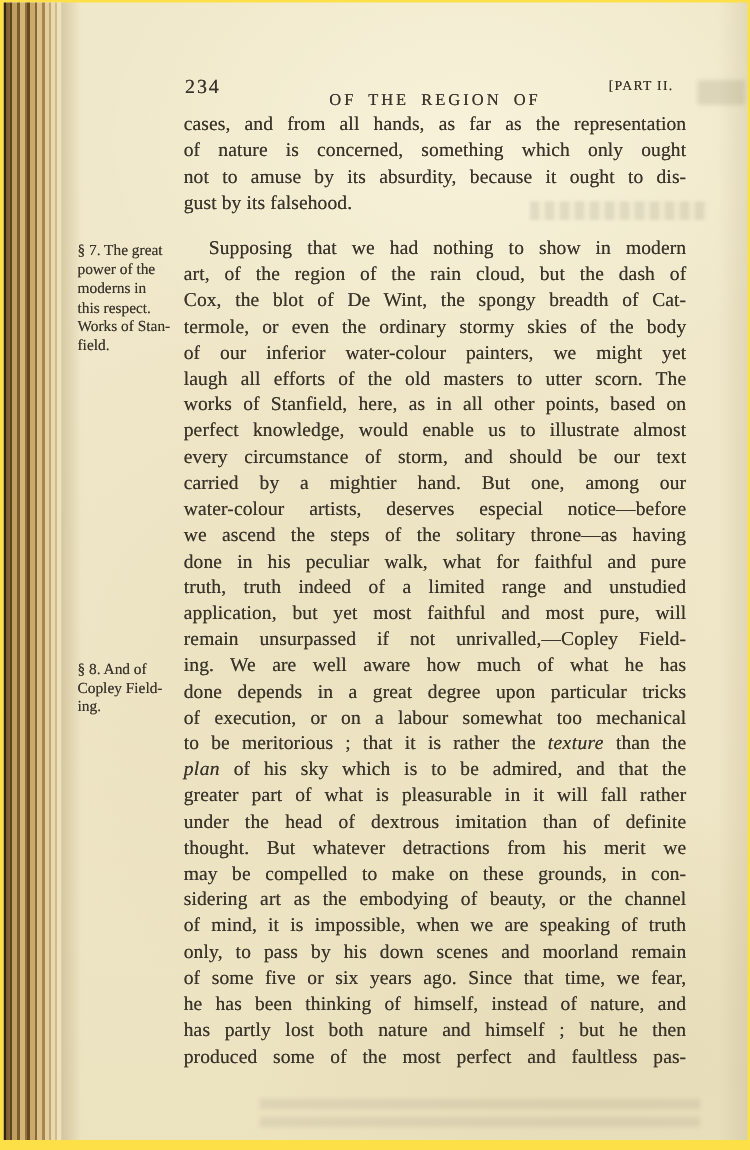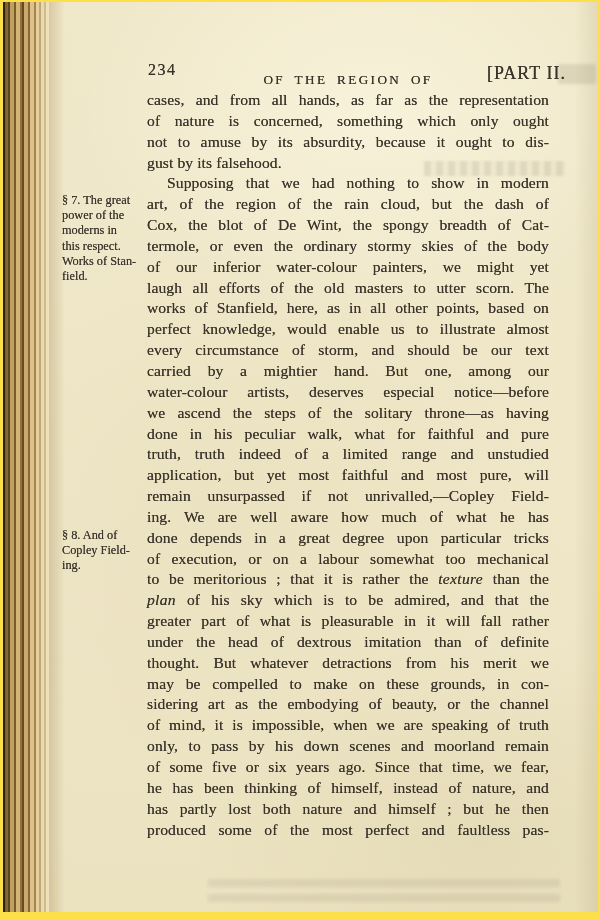--- a/index.html
+++ b/index.html
@@ -62,21 +62,21 @@
     text-shadow: 0 0 0.5px rgba(58,51,42,0.85);
   }
   .running {
     left: 147px; top: 72px; width: 402px;
     text-align: center;
     font-size: 13.2px; letter-spacing: 2.4px; word-spacing: 4px;
     text-shadow: 0 0 0.5px rgba(58,51,42,0.85);
   }
   .part {
     left: 487px; top: 63px;
-    font-size: 18px; letter-spacing: 1px;
+    font-size: 11px; letter-spacing: 1px;
     text-shadow: 0 0 0.5px rgba(58,51,42,0.85);
   }
   .note {
     left: 62px; width: 86px;
     font-size: 12.3px; line-height: 15.2px;
     color: #3c352c;
     text-shadow: 0 0 0.4px rgba(60,53,44,0.8);
     margin-top: 17px;
   }
   .note .note-line { white-space: nowrap; }
@@ -89,21 +89,21 @@
     text-shadow: 0 0 0.5px rgba(58,51,42,0.8);
   }
   .body-text .line {
     height: 20.85px;
     text-align: justify;
     -moz-text-align-last: justify;
     text-align-last: justify;
     white-space: nowrap;
   }
   .body-text .line.end { text-align-last: left; -moz-text-align-last: left; }
-  .body-text .line.indent { text-indent: 20px; }
+  .body-text .line.indent { text-indent: 20px; margin-top: 16px; }
   .body-text i { letter-spacing: 0.3px; }
   
   .smudge { position: absolute; z-index: 2; pointer-events: none; }
   .smudge.s1 {
     left: 558px; top: 64px; width: 38px; height: 20px;
     background: rgba(122,117,97,0.18); border-radius: 2px; filter: blur(1.5px);
   }
   .smudge.s2 {
     left: 424px; top: 161px; width: 142px; height: 15px;
     background: repeating-linear-gradient(90deg, rgba(122,117,98,0.20) 0 7px, rgba(122,117,98,0.05) 7px 12px);

